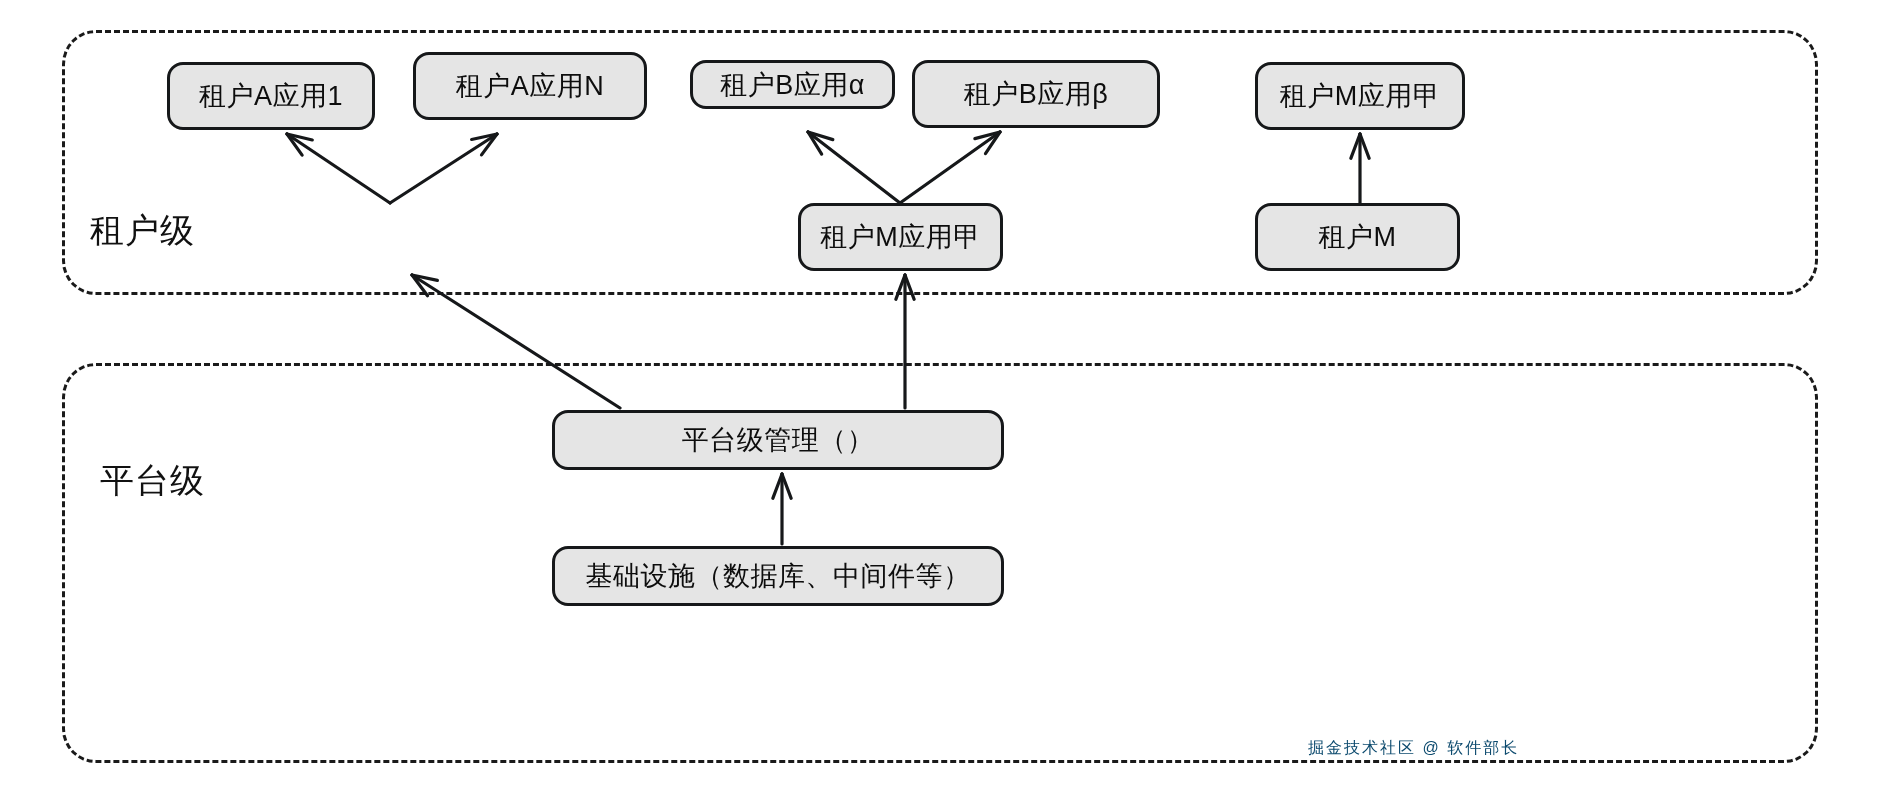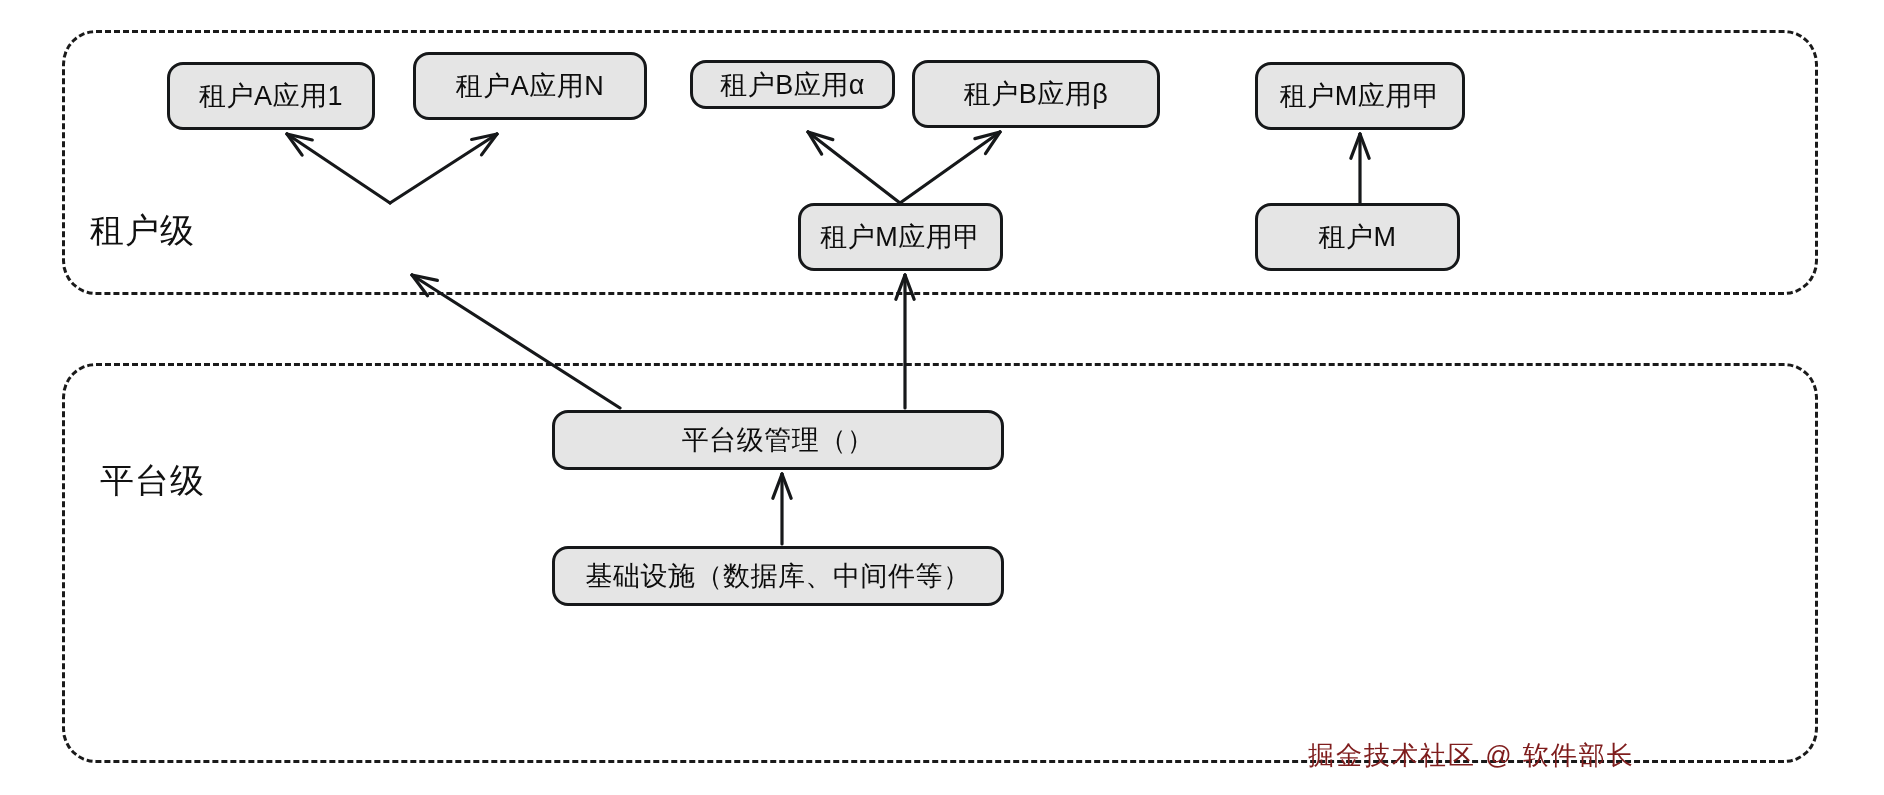--- a/index.html
+++ b/index.html
@@ -47,22 +47,22 @@
     display: flex;
     align-items: center;
     justify-content: center;
     font-size: 27px;
     color: #0d0d0d;
     letter-spacing: 0.5px;
     white-space: nowrap;
   }
   .watermark {
     position: absolute;
-    font-size: 26px;
-    color: #7f1d1d;
+    font-size: 16px;
+    color: #0c4a6e;
     white-space: nowrap;
     letter-spacing: 2px;
   }
 </style>
 </head>
 <body>
 
 <div id="canvas">
 
   <div class="group-box" id="grp-0" style="left: 62px; top: 30px; width: 1756px; height: 265px;"></div>

